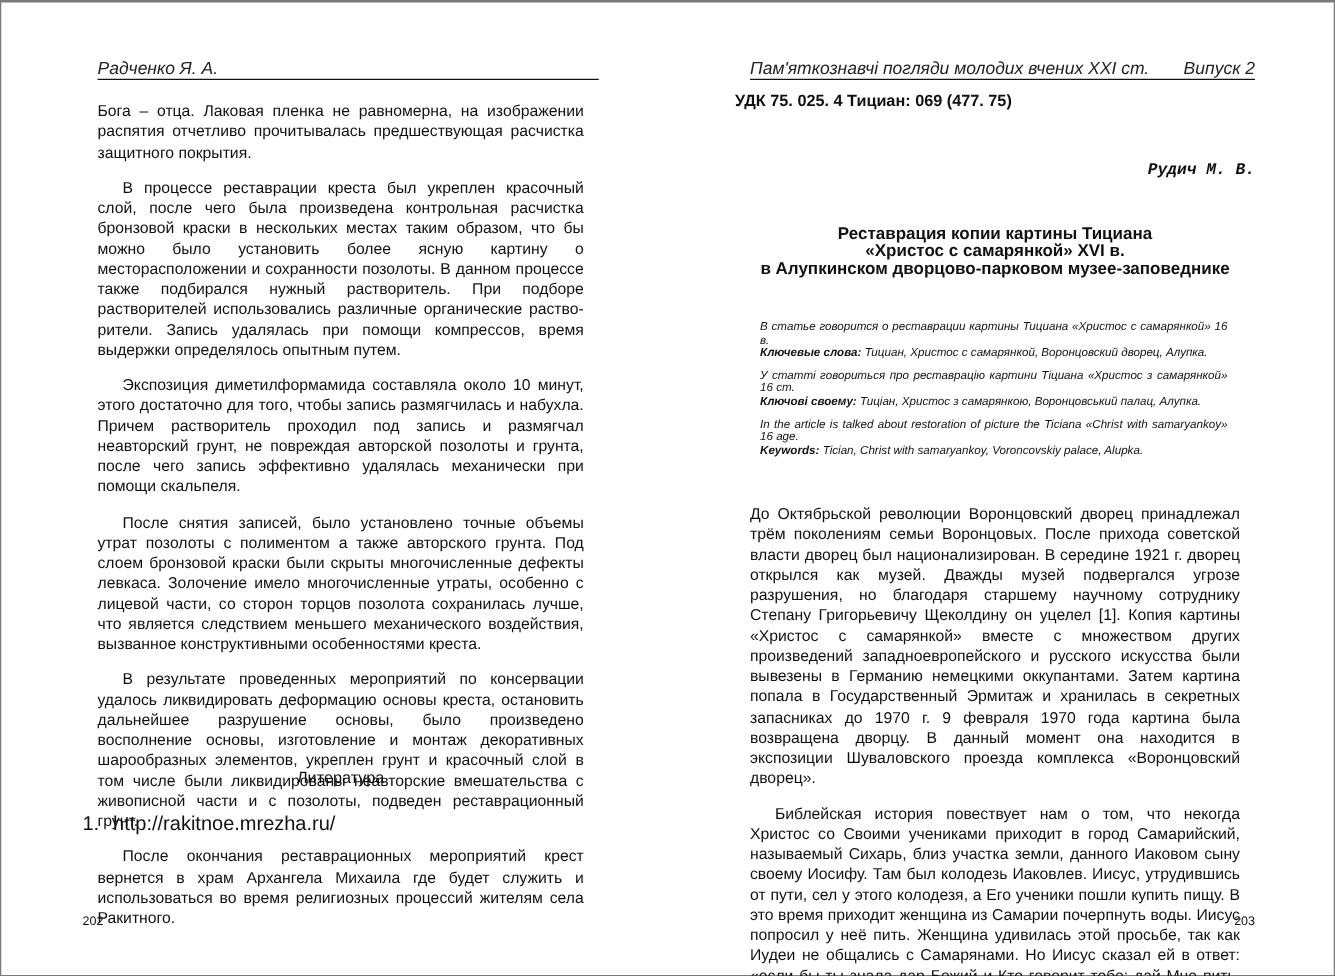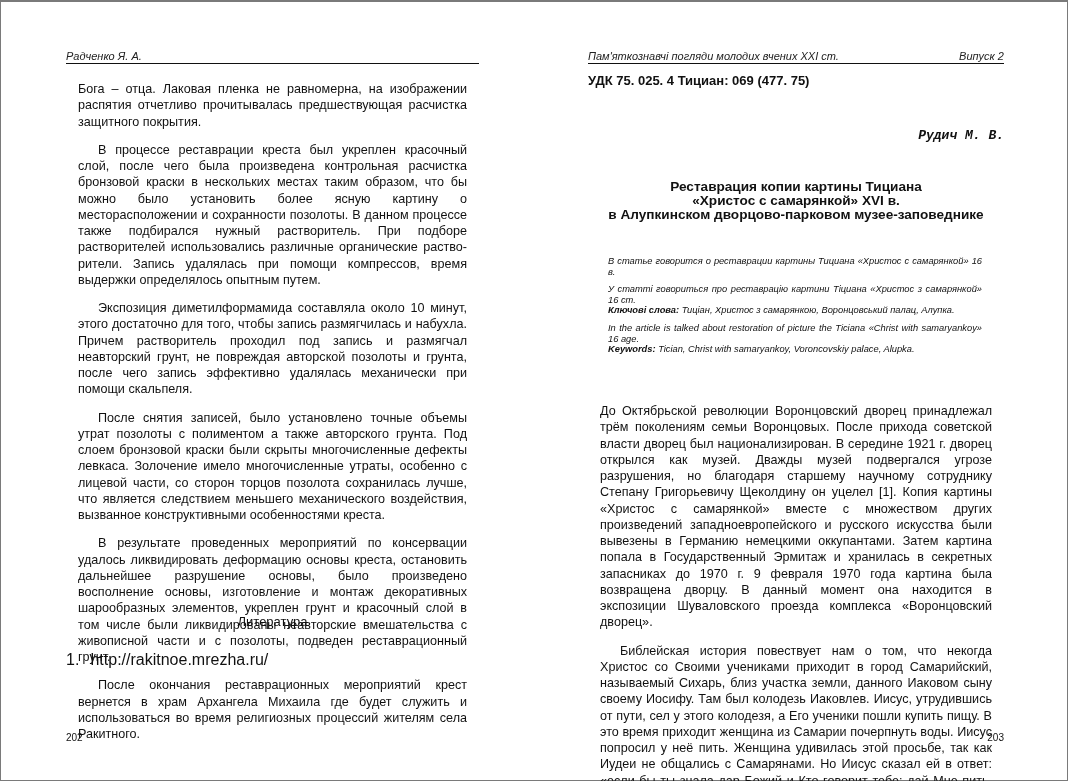--- a/index.html
+++ b/index.html
@@ -3,22 +3,22 @@
 <meta charset="utf-8">
 <style>
   html, body { margin: 0; padding: 0; background: #ffffff; }
   body { width: 1068px; height: 781px; position: relative; overflow: hidden;
          font-family: "Liberation Sans", sans-serif; color: #111; }
   .frame { position: absolute; left: 0; top: 0; width: 1066px; height: 778px;
            border: 1px solid #7a7a7a; border-bottom-width: 2px; border-top-width: 2px; background: #fff; }
   .page { position: absolute; top: 0; height: 781px; }
   .page.left { left: 66px; width: 413px; }
   .page.right { left: 588px; width: 416px; }
-  .running-head { position: absolute; top: 46px; left: 0; right: 0; height: 16px;
-                  border-bottom: 1.5px solid #111; font-size: 11px; font-style: italic;
+  .running-head { position: absolute; top: 46px; left: 12px; right: 0; height: 16px;
+                  border-bottom: 1.5px solid #111; font-size: 14px; font-style: italic;
                   color: #222; display: flex; justify-content: space-between; align-items: flex-end; padding-bottom: 1px; text-align: center; }
   .body-text { position: absolute; left: 0; right: 0; font-size: 12.6px; line-height: 16.25px;
                text-align: justify; }
   .body-text p { margin: 12px; }
   .body-text p.ind { text-indent: 20px; }
   .left .body-text { top: 69px; }
   .lit-heading { position: absolute; top: 614px; left: 0; right: 0; text-align: center; font-size: 13px; }
   .ref-list { position: absolute; top: 651px; left: 0; font-size: 16px; }
   .ref-list .num { display: inline-block; width: 20px; }
   .page-num { position: absolute; top: 732px; font-size: 10px; }
@@ -69,24 +69,25 @@
   <div class="udk">УДК 75. 025. 4 Тициан: 069 (477. 75)</div>
   <div class="author">Рудич М. В.</div>
   <div class="title">
     <div>Реставрация копии картины Тициана</div>
     <div>«Христос с самарянкой» XVI в.</div>
     <div>в Алупкинском дворцово-парковом музее-заповеднике</div>
   </div>
   <div class="abstracts">
     <div class="block">
       <div>В статье говорится о реставрации картины Тициана «Христос с самарянкой» 16 в.</div>
+      <div><span class="kw-label">Ключевые слова:</span> <span>Тициан, Христос с самарянкой, Воронцовский дворец, Алупка.</span></div>
     </div>
     <div class="block">
       <div>У статті говориться про реставрацію картини Тіциана «Христос з самарянкой» 16 ст.</div>
-      <div><span class="kw-label">Ключові слова:</span> <span>Тиціан, Христос з самарянкою, Воронцовський палац, Алупка.</span></div>
+      <div><span class="kw-label">Ключові своему:</span> <span>Тиціан, Христос з самарянкою, Воронцовський палац, Алупка.</span></div>
     </div>
     <div class="block">
       <div>In the article is talked about restoration of picture the Ticiana «Christ with samaryankoy» 16 age.</div>
       <div><span class="kw-label">Keywords:</span> <span>Tician, Christ with samaryankoy, Voroncovskiy palace, Alupka.</span></div>
     </div>
   </div>
   <div class="body-text">
     <p>До Октябрьской революции Воронцовский дворец принадлежал трём поколениям семьи Воронцовых. После прихода советской власти дво­рец был национализирован. В середине 1921 г. дворец открылся как музей. Дважды музей подвергался угрозе разрушения, но благодаря старшему научному сотруднику Степану Григорьевичу Щеколдину он уцелел [1]. Копия картины «Христос с самарянкой» вместе с множес­твом других произведений западноевропейского и русского искусства были вывезены в Германию немецкими оккупантами. Затем картина попала в Государственный Эрмитаж и хранилась в секретных запасни­ках до 1970 г. 9 февраля 1970 года картина была возвращена дворцу. В данный момент она находится в экспозиции Шуваловского проезда комплекса «Воронцовский дворец».</p>
     <p class="ind">Библейская история повествует нам о том, что некогда Христос со Своими учениками приходит в город Самарийский, называемый Си­харь, близ участка земли, данного Иаковом сыну своему Иосифу. Там был колодезь Иаковлев. Иисус, утрудившись от пути, сел у этого коло­дезя, а Его ученики пошли купить пищу. В это время приходит женщина из Самарии почерпнуть воды. Иисус попросил у неё пить. Женщина удивилась этой просьбе, так как Иудеи не общались с Самарянами. Но Иисус сказал ей в ответ: «если бы ты знала дар Божий и Кто говорит тебе: дай Мне пить, то ты сама просила бы у Него, и Он дал бы тебе</p>
   </div>

